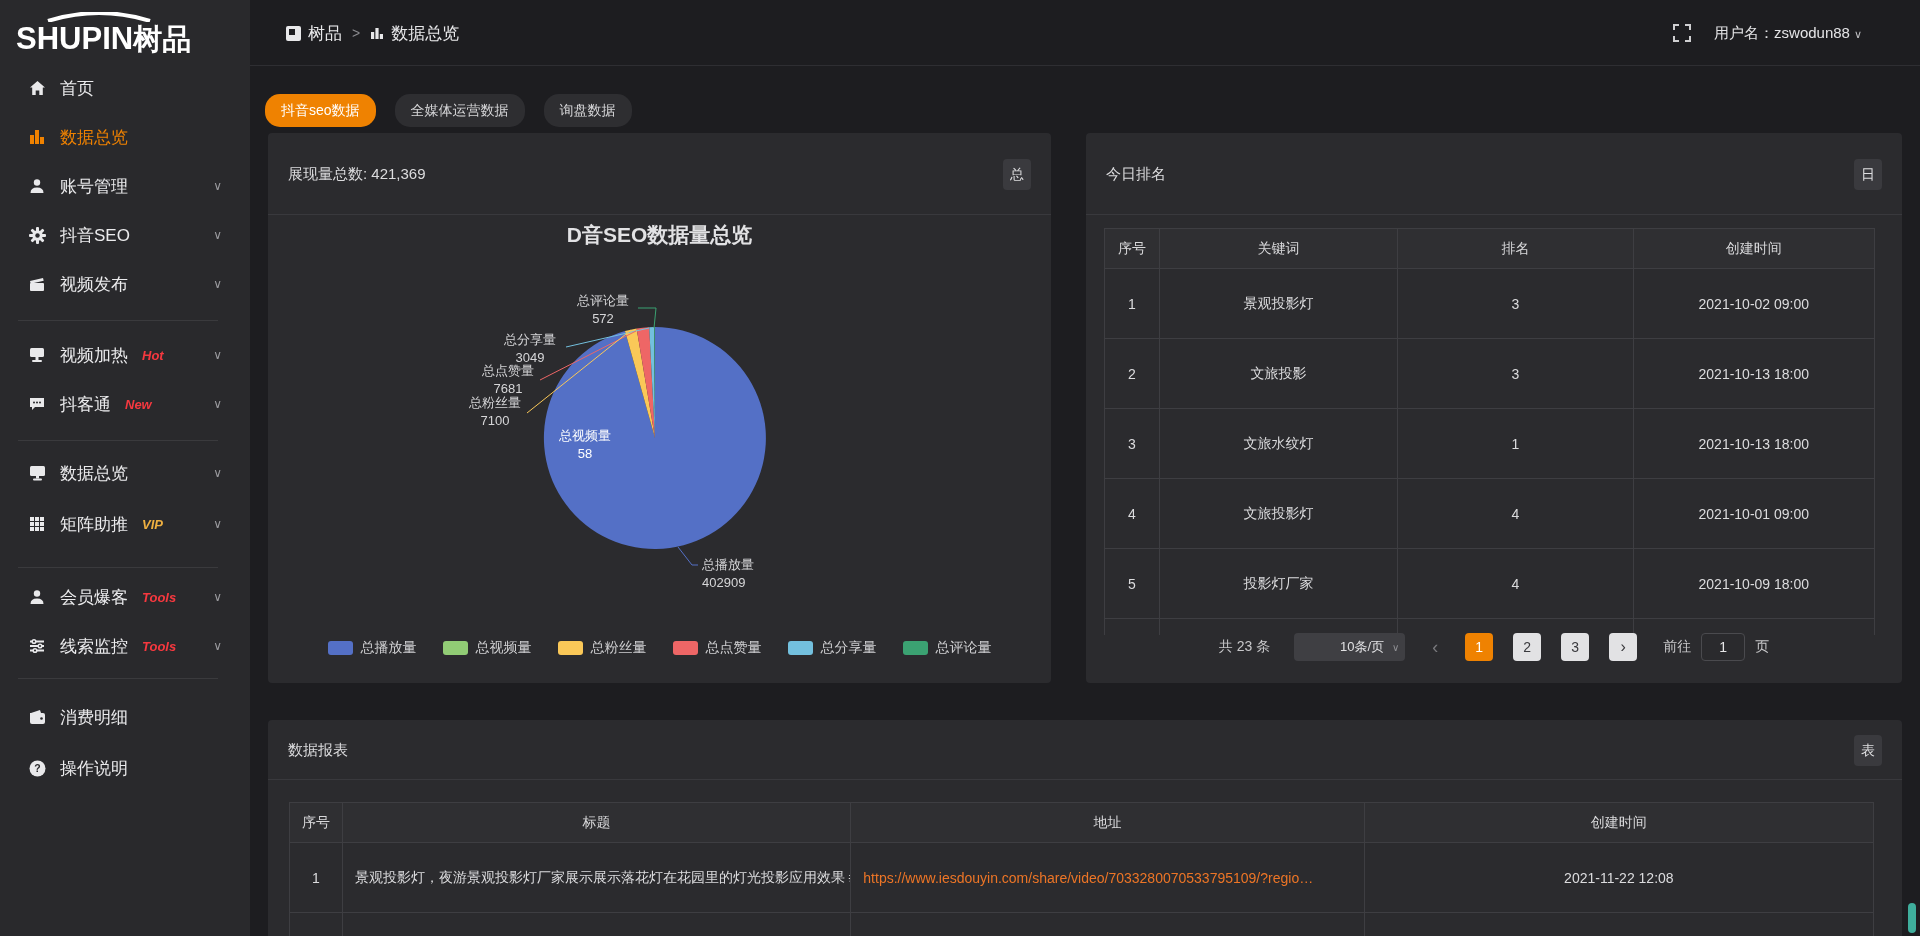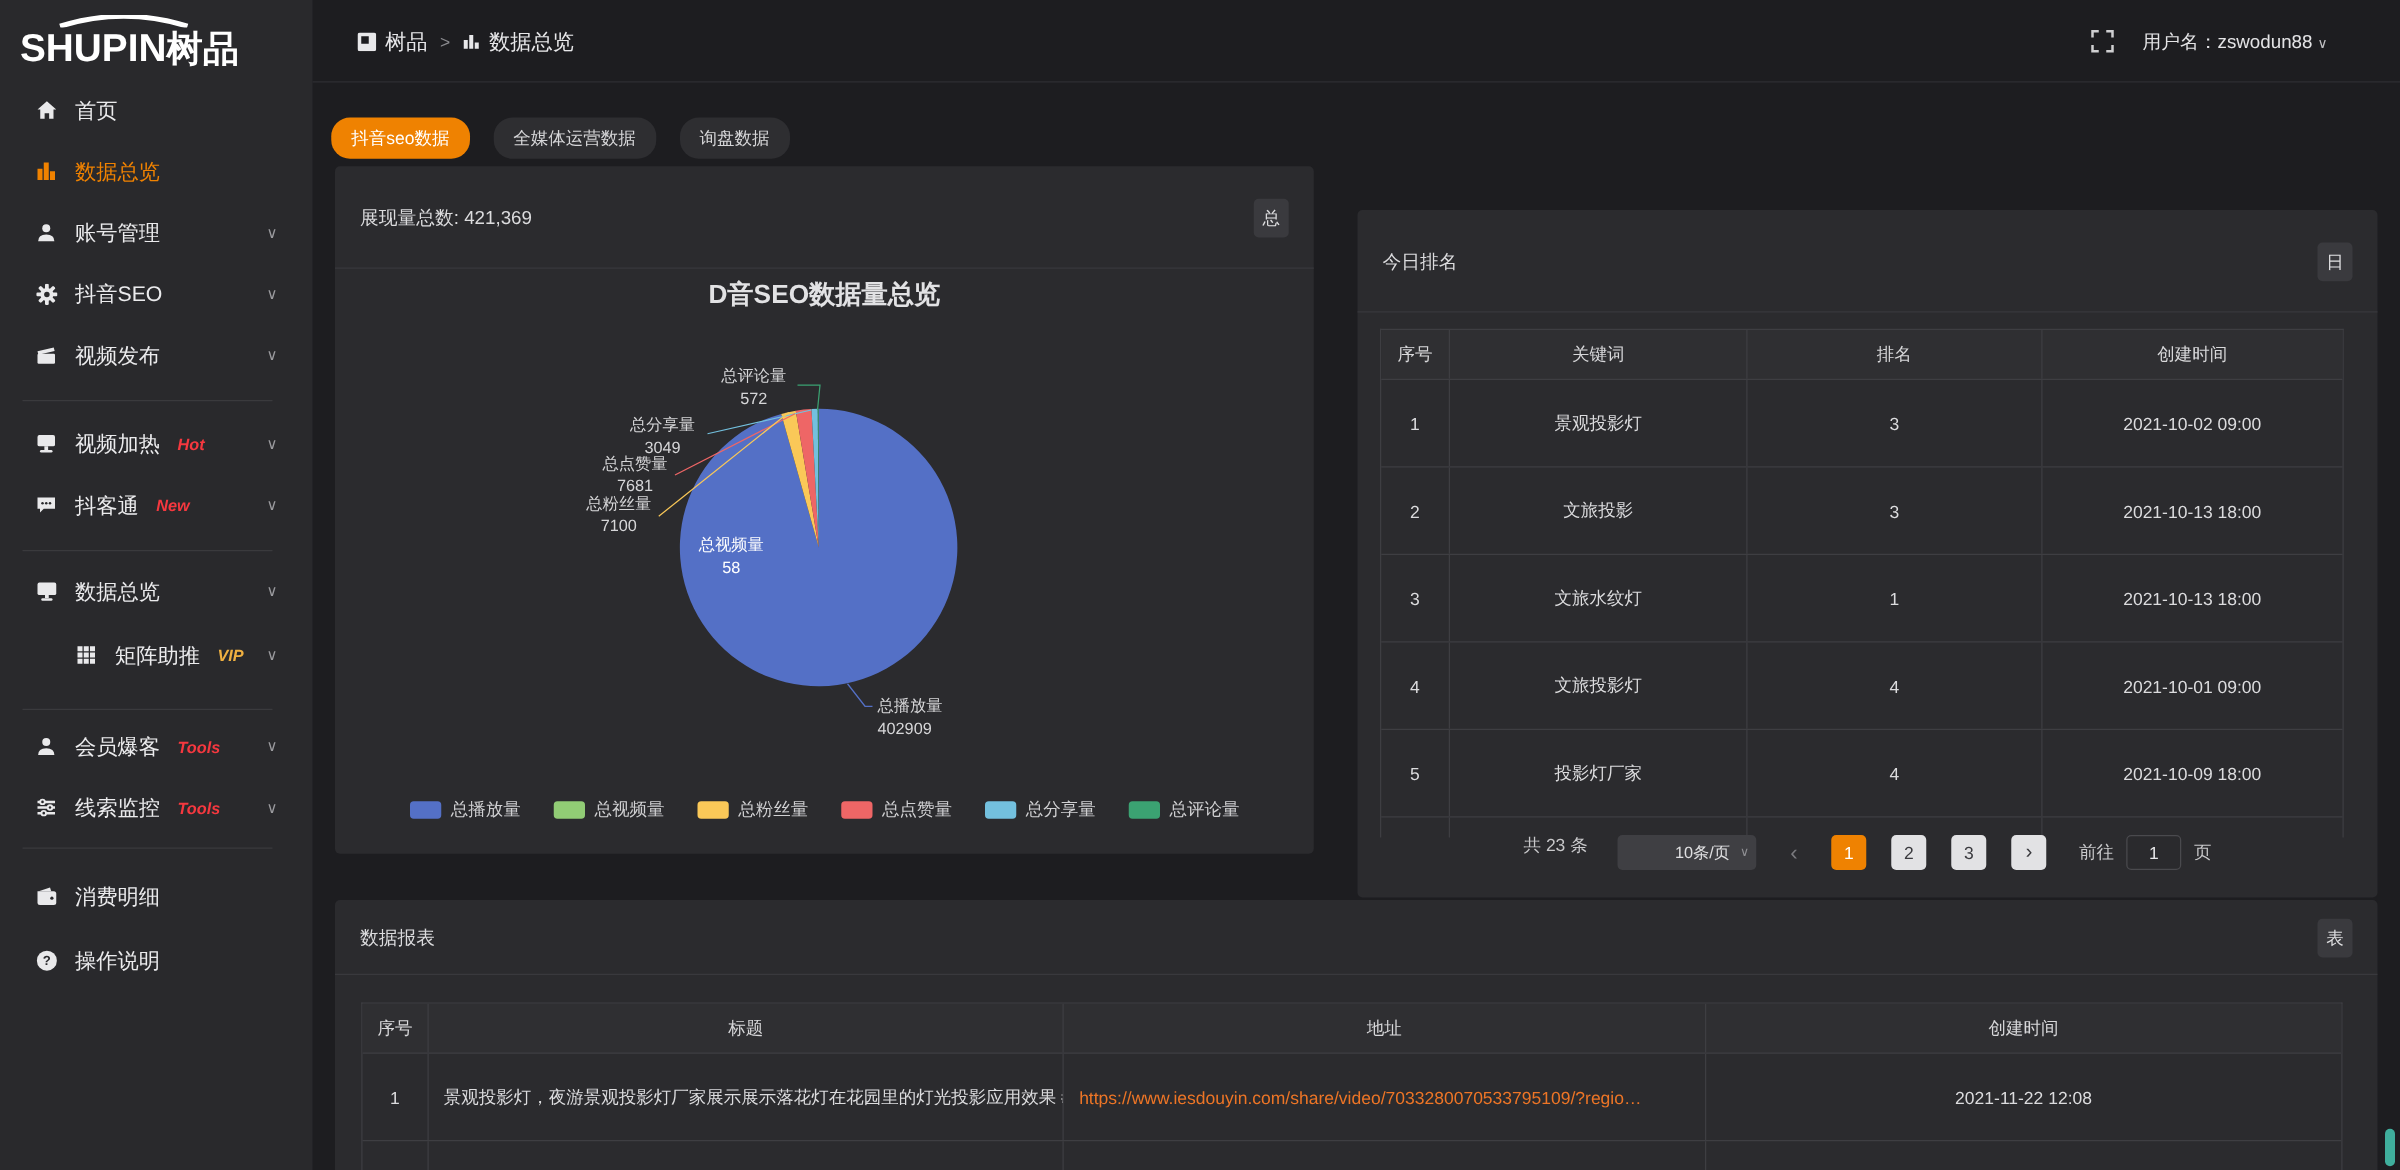--- a/index.html
+++ b/index.html
@@ -55,26 +55,26 @@
   .trow { display:flex; border-bottom:1px solid #3e3e42; }
   .tcell { display:flex; align-items:center; justify-content:center; font-size:14px; color:#dcdcde; border-right:1px solid #3e3e42; overflow:hidden; }
   .tcell:last-child { border-right:none; }
   .thead .tcell { color:#d8d8da; }
   .thead { height:40px; background:#2f2f32; }
   .tdata { height:70px; }
   .tstub { height:16px; border-bottom:none; }
   .cell-left { justify-content:flex-start; padding:0 12px; white-space:nowrap; }
   .url-link { color:#ed7526; cursor:pointer; white-space:nowrap; overflow:hidden; }
 
-  .rank-card { left:1086px; top:133px; width:816px; height:550px;margin-top:35px; }
+  .rank-card { left:1086px; top:133px; width:816px; height:550px; }
   .rank-table { left:18px; top:95px; width:771px; }
   .rc0{width:55px;} .rc1{width:239px;} .rc2{width:236px;} .rc3{width:241px; border-right:none;}
 
   
-  .pagination { position:absolute; left:0; top:500px; width:100%; height:28px; display:flex; justify-content:center; gap:20px; }
+  .pagination { position:absolute; left:0; top:500px; width:100%; height:28px; display:flex; align-items:center; justify-content:center; gap:20px; }
   .pg-total { font-size:14px; color:#c8c8ca; margin-right:4px; }
   .pg-select { width:111px; height:28px; background:#3f3f43; border-radius:4px; display:flex; align-items:center; justify-content:center; gap:8px; font-size:13px; color:#e0e0e2; cursor:pointer;padding-left:40px; }
   .pg-select .sel-chev { color:#909094; font-size:10px; }
   .pg-arrow { width:20px; height:28px; display:flex; align-items:center; justify-content:center; color:#7a7a7e; font-size:18px; cursor:pointer; }
   .pg-btn { width:28px; height:28px; border-radius:4px; background:#e2e2e4; color:#3a3a3e; display:flex; align-items:center; justify-content:center; font-size:14px; cursor:pointer; }
   .pg-btn.current { background:#ef8201; color:#fff; }
   .pg-next { font-size:16px; }
   .pg-goto { display:flex; align-items:center; gap:10px; margin-left:6px; }
   .pg-goto-label, .pg-goto-page { font-size:14px; color:#c8c8ca; }
   .pg-input { width:44px; height:28px; background:#2a2a2d; border:1px solid #4a4a4e; border-radius:4px; color:#e6e6e8; font-size:14px; text-align:center; font-family:inherit; }
@@ -190,21 +190,21 @@
       <span class="nav-icon">
           <svg width="17" height="16" viewBox="0 0 17 16">
             <rect x="1" y="1" width="15" height="10" rx="1.5" fill="#e9e9eb"></rect>
             <rect x="7" y="11" width="3" height="2.5" fill="#e9e9eb"></rect>
             <rect x="4" y="13.5" width="9" height="2" rx="1" fill="#e9e9eb"></rect>
           </svg>
         </span>
       <span class="nav-label">数据总览</span>
       <span class="nav-chevron">∨</span>
     </div>
-    <div class="nav-item" style="top:504px;padding-left:32px;">
+    <div class="nav-item" style="top:504px;">
       <span class="nav-icon">
           <svg width="16" height="16" viewBox="0 0 16 16">
             <g fill="#e9e9eb">
               <rect x="1" y="1" width="4" height="4"></rect>
               <rect x="6" y="1" width="4" height="4"></rect>
               <rect x="11" y="1" width="4" height="4"></rect>
               <rect x="1" y="6" width="4" height="4"></rect>
               <rect x="6" y="6" width="4" height="4"></rect>
               <rect x="11" y="6" width="4" height="4"></rect>
               <rect x="1" y="11" width="4" height="4"></rect>

